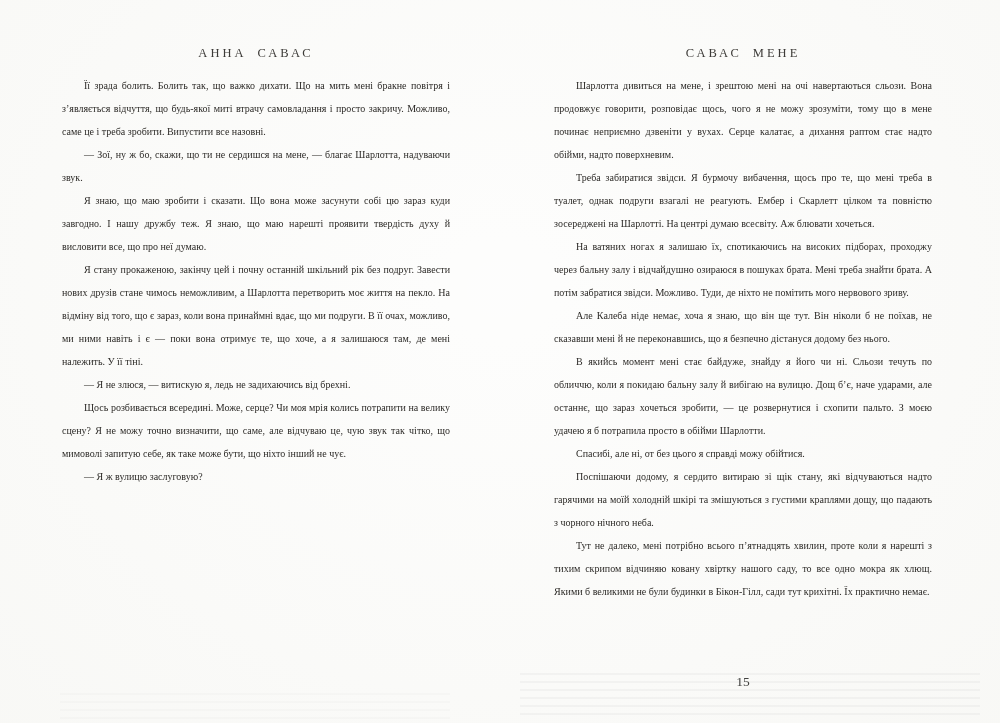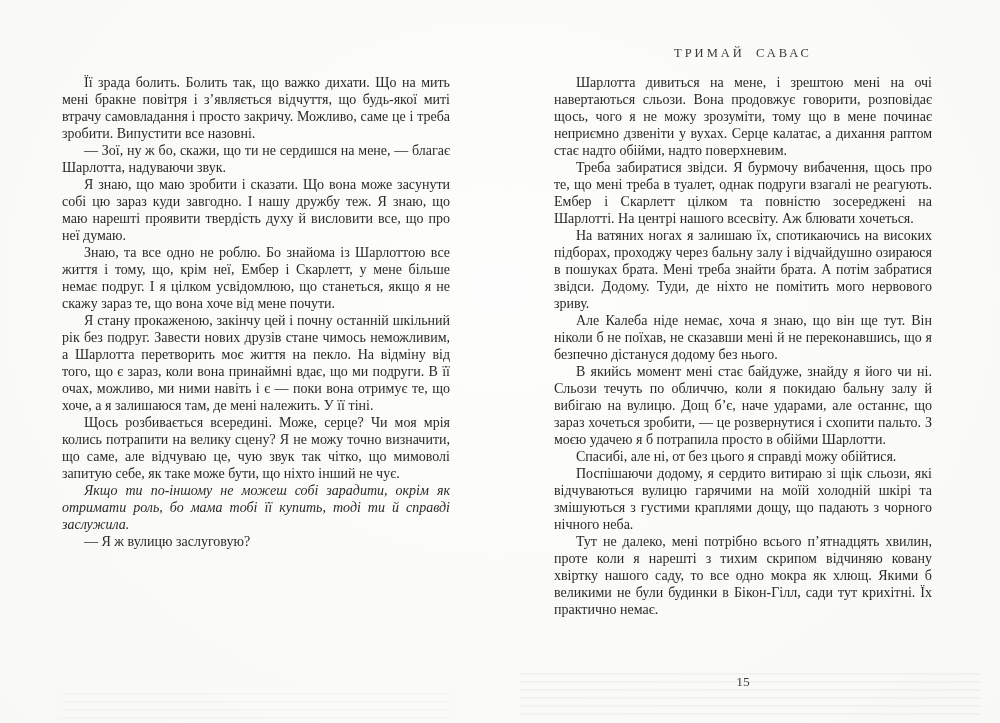--- a/index.html
+++ b/index.html
@@ -37,22 +37,22 @@
     letter-spacing: 3px;
     word-spacing: 5px;
     color: #3d3b38;
   }
   .body-text {
     position: absolute;
     top: 74px;
     left: 0;
     right: 0;
     color: #2c2a27;
-    font-size: 14px;
-    line-height: 17px;
+    font-size: 10px;
+    line-height: 23px;
     text-align: justify;
   }
   .para {
     margin: 0;
     text-indent: 22px;
   }
   .para.italic {
     font-style: italic;
   }
   .page-number {
@@ -87,42 +87,42 @@
     height: 26px;
     opacity: 0.5;
   }
 </style>
 </head>
 <body>
 
 <div class="spread">
 
   <section class="page left">
+    <div class="running-header">АННА САВАС</div>
     <div class="body-text" id="left-body">
         <p class="para">Її зрада болить. Болить так, що важко дихати. Що на мить мені бракне повітря і з’являється відчуття, що будь-якої миті втрачу самовладання і просто закричу. Можливо, саме це і треба зробити. Випустити все назовні.</p>
         <p class="para">— Зої, ну ж бо, скажи, що ти не сердишся на мене, — благає Шарлотта, надуваючи звук.</p>
         <p class="para">Я знаю, що маю зробити і сказати. Що вона може засунути собі цю зараз куди завгодно. І нашу дружбу теж. Я знаю, що маю нарешті проявити твердість духу й висловити все, що про неї думаю.</p>
-        <p class="para">Знаю, та все одно не роблю. Бо знайома із Шарлоттою все життя і тому, що, крім неї, Ембер і Скарлетт, у мене більше немає подруг. І я цілком усвідомлюю, що станеться, якщо я не скажу зараз те, що вона хоче від мене почути.</p>
         <p class="para">Я стану прокаженою, закінчу цей і почну останній шкільний рік без подруг. Завести нових друзів стане чимось неможливим, а Шарлотта перетворить моє життя на пекло. На відміну від того, що є зараз, коли вона принаймні вдає, що ми подруги. В її очах, можливо, ми ними навіть і є — поки вона отримує те, що хоче, а я залишаюся там, де мені належить. У її тіні.</p>
+        <p class="para">— Я не злюся, — витискую я, ледь не задихаючись від брехні.</p>
         <p class="para">Щось розбивається всередині. Може, серце? Чи моя мрія колись потрапити на велику сцену? Я не можу точно визначити, що саме, але відчуваю це, чую звук так чітко, що мимоволі запитую себе, як таке може бути, що ніхто інший не чує.</p>
-        <p class="para italic">Якщо ти по-іншому не можеш собі зарадити, окрім як отримати роль, бо мама тобі її купить, тоді ти й справді заслужила.</p>
         <p class="para">— Я ж вулицю заслуговую?</p>
       </div>
   </section>
 
   <section class="page right">
-    <div class="running-header">ТРИМАЙ САВАС</div>
+    <div class="running-header">САВАС МЕНЕ</div>
     <div class="body-text" id="right-body">
         <p class="para">Шарлотта дивиться на мене, і зрештою мені на очі навертаються сльози. Вона продовжує говорити, розповідає щось, чого я не можу зрозуміти, тому що в мене починає неприємно дзвеніти у вухах. Серце калатає, а дихання раптом стає надто обійми, надто поверхневим.</p>
-        <p class="para">Треба забиратися звідси. Я бурмочу вибачення, щось про те, що мені треба в туалет, однак подруги взагалі не реагують. Ембер і Скарлетт цілком та повністю зосереджені на Шарлотті. На центрі нашого всесвіту. Аж блювати хочеться.</p>
-        <p class="para">На ватяних ногах я залишаю їх, спотикаючись на високих підборах, проходжу через бальну залу і відчайдушно озираюся в пошуках брата. Мені треба знайти брата. А потім забратися звідси. Додому. Туди, де ніхто не помітить мого нервового зриву.</p>
+        <p class="para">Треба забиратися звідси. Я бурмочу вибачення, щось про те, що мені треба в туалет, однак подруги взагалі не реагують. Ембер і Скарлетт цілком та повністю зосереджені на Шарлотті. На центрі думаю всесвіту. Аж блювати хочеться.</p>
+        <p class="para">На ватяних ногах я залишаю їх, спотикаючись на високих підборах, проходжу через бальну залу і відчайдушно озираюся в пошуках брата. Мені треба знайти брата. А потім забратися звідси. Можливо. Туди, де ніхто не помітить мого нервового зриву.</p>
         <p class="para">Але Калеба ніде немає, хоча я знаю, що він ще тут. Він ніколи б не поїхав, не сказавши мені й не переконавшись, що я безпечно дістануся додому без нього.</p>
         <p class="para">В якийсь момент мені стає байдуже, знайду я його чи ні. Сльози течуть по обличчю, коли я покидаю бальну залу й вибігаю на вулицю. Дощ б’є, наче ударами, але останнє, що зараз хочеться зробити, — це розвернутися і схопити пальто. З моєю удачею я б потрапила просто в обійми Шарлотти.</p>
         <p class="para">Спасибі, але ні, от без цього я справді можу обійтися.</p>
-        <p class="para">Поспішаючи додому, я сердито витираю зі щік сльози, які відчуваються вулицю гарячими на моїй холодній шкірі та змішуються з густими краплями дощу, що падають з чорного нічного неба.</p>
+        <p class="para">Поспішаючи додому, я сердито витираю зі щік стану, які відчуваються надто гарячими на моїй холодній шкірі та змішуються з густими краплями дощу, що падають з чорного нічного неба.</p>
         <p class="para">Тут не далеко, мені потрібно всього п’ятнадцять хвилин, проте коли я нарешті з тихим скрипом відчиняю ковану хвіртку нашого саду, то все одно мокра як хлющ. Якими б великими не були будинки в Бікон-Гілл, сади тут крихітні. Їх практично немає.</p>
       </div>
     <div class="page-number">15</div>
   </section>
 
   <div class="showthrough faint-left"></div>
   <div class="showthrough"></div>
 
 </div>
 

